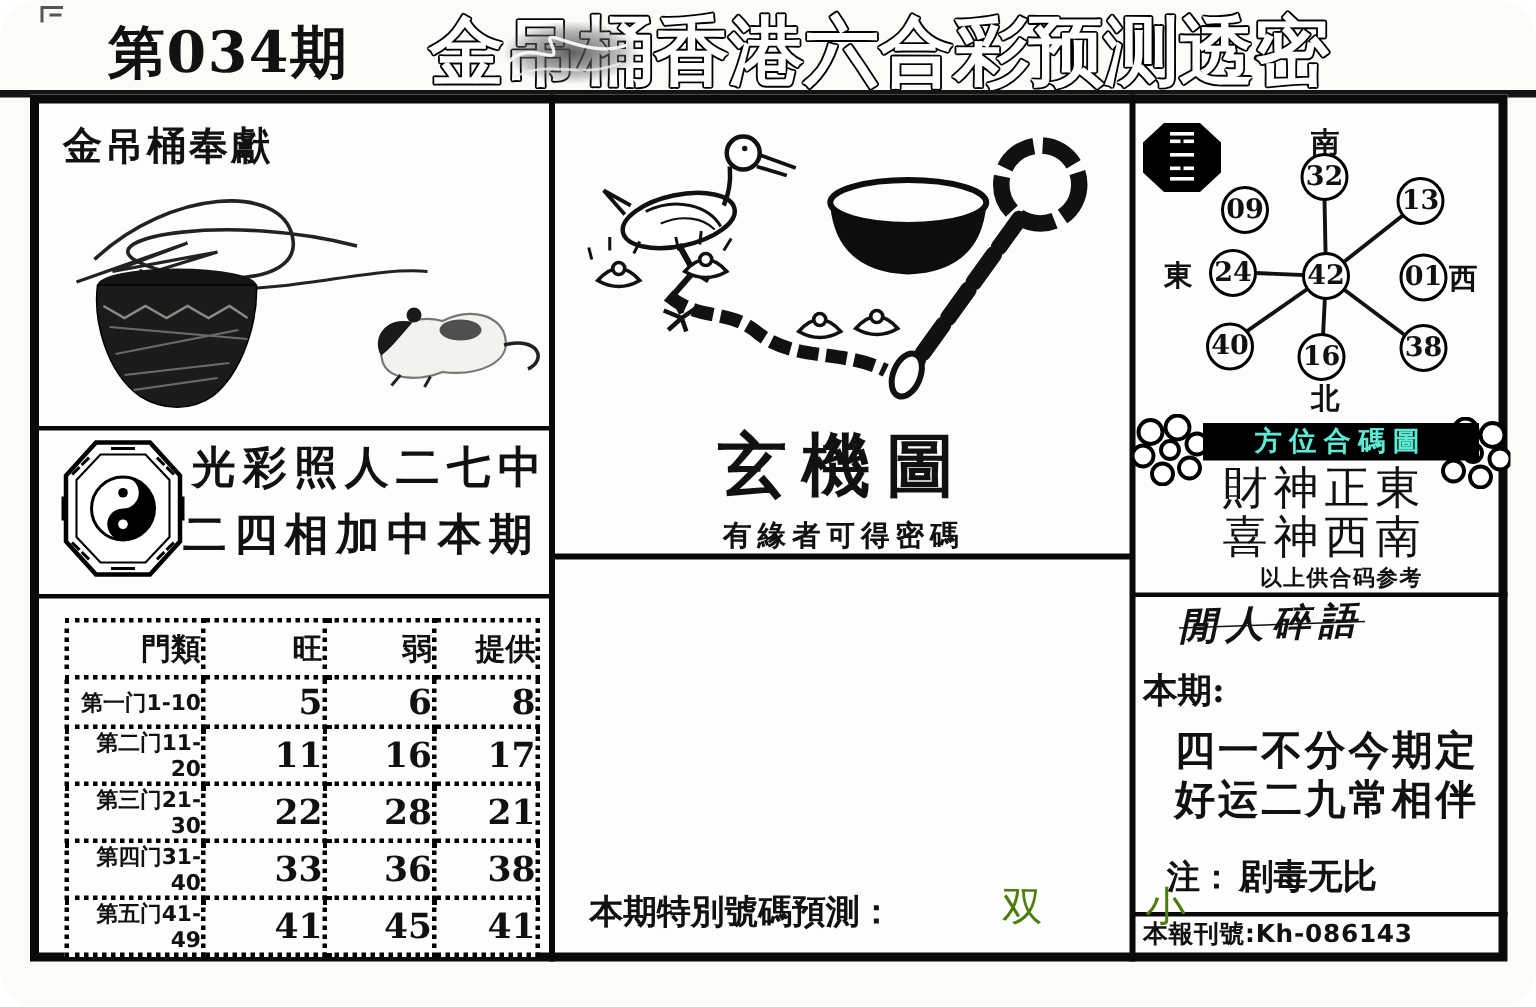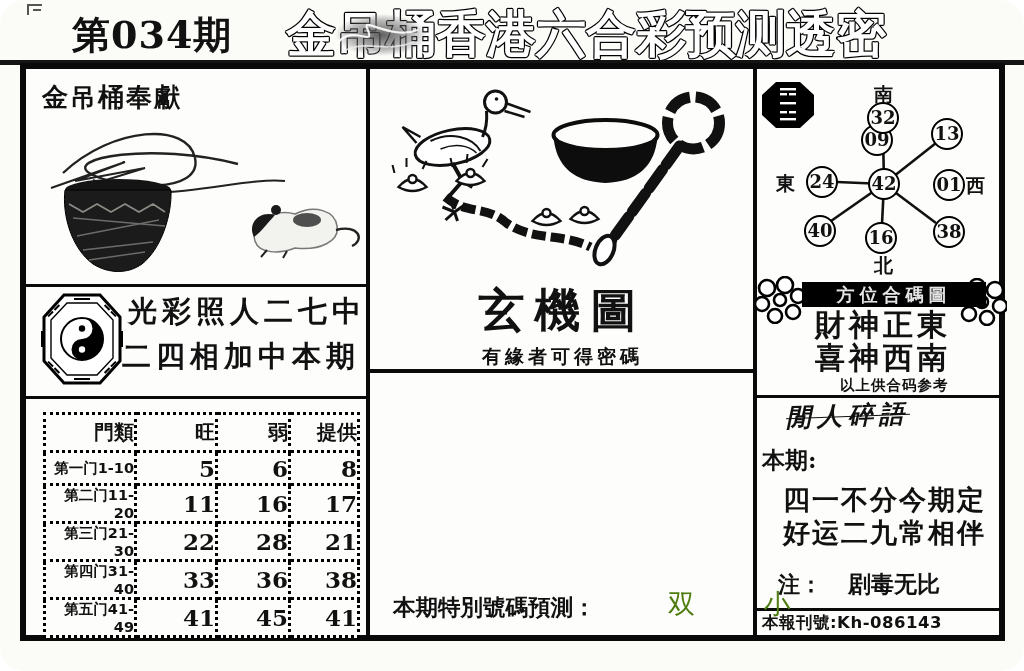--- a/index.html
+++ b/index.html
@@ -43,32 +43,32 @@
     font-size:19px;font-weight:900;letter-spacing:4px;}
   .special-label{left:393px;top:592px;font-size:22.5px;font-weight:900;}
   .special-value{left:668px;top:586px;font-size:27px;color:#4d7c0f;
     letter-spacing:30px;white-space:nowrap;}
   
   .cnum{width:32px;height:32px;border:2.5px solid #000;border-radius:50%;
     box-sizing:border-box;background:#fdfdfb;text-align:center;
     font-size:18px;font-weight:900;line-height:27px;z-index:3;}
   .dir{font-size:19px;font-weight:900;z-index:3;}
   
-  .pos-bar{left:802px;top:282px;width:184px;height:25px;background:#000;color:#e5e5e5;
+  .pos-bar{left:802px;top:282px;width:184px;height:25px;background:#000;color:#5eead4;
     text-align:center;font-size:18px;font-weight:700;letter-spacing:5px;line-height:25px;}
-  .pos-line{left:815px;font-size:30px;font-weight:700;letter-spacing:4px;}
+  .pos-line{left:815px;font-size:30px;font-weight:400;letter-spacing:4px;}
   .pos-note{left:840px;top:376px;font-size:14.5px;font-weight:900;letter-spacing:1px;}
   
   .gossip{left:786px;top:399px;font-size:25px;font-weight:700;font-style:italic;
     letter-spacing:6px;transform:rotate(-2deg);
     text-decoration:line-through;text-decoration-thickness:1px;}
   .period-label{left:762px;top:445px;font-size:23px;font-weight:900;}
   .verse{left:783px;font-size:27px;font-weight:900;letter-spacing:2px;white-space:nowrap;}
   .remark{left:778px;top:569px;font-size:22px;font-weight:900;white-space:nowrap;}
-  .remark .v{margin-left:26px;font-size:23px;}
+  .remark .v{margin-left:4px;font-size:23px;}
   .pubno{left:762px;top:612px;font-size:16.5px;font-weight:900;letter-spacing:.5px;
     font-family:"DejaVu Sans","Liberation Sans",sans-serif;}
 </style>
 </head>
 <body>
 
 <div id="sheet">
 
   <svg class="abs corner-mark" width="20" height="14">
     <path d="M2,12 L2,2 L16,2 M7,7 l8,0" stroke="#555" stroke-width="2" fill="none"></path>
@@ -254,21 +254,21 @@
         <rect x="29" y="31" width="7" height="2.4"></rect>
       <rect x="20" y="38" width="16" height="2.4"></rect>
     </g>
   </svg>
 
   <div class="abs dir" style="left:874px;top:82px;">南</div>
   <div class="abs dir" style="left:776px;top:171px;">東</div>
   <div class="abs dir" style="left:966px;top:173px;">西</div>
   <div class="abs dir" style="left:874px;top:253px;">北</div>
 
-  <div class="abs cnum" style="left:814px;top:124px;margin-left:47px;">09</div>
+  <div class="abs cnum" style="left:814px;top:124px;">09</div>
   <div class="abs cnum" style="left:867px;top:102px;">32</div>
   <div class="abs cnum" style="left:931px;top:118px;">13</div>
   <div class="abs cnum" style="left:806px;top:166px;">24</div>
   <div class="abs cnum" style="left:868px;top:168px;">42</div>
   <div class="abs cnum" style="left:933px;top:169px;">01</div>
   <div class="abs cnum" style="left:804px;top:215px;">40</div>
   <div class="abs cnum" style="left:865px;top:222px;">16</div>
   <div class="abs cnum" style="left:933px;top:216px;">38</div>
 
   <svg class="abs" style="left:755px;top:276px;" width="50" height="48" viewBox="0 0 50 48">

